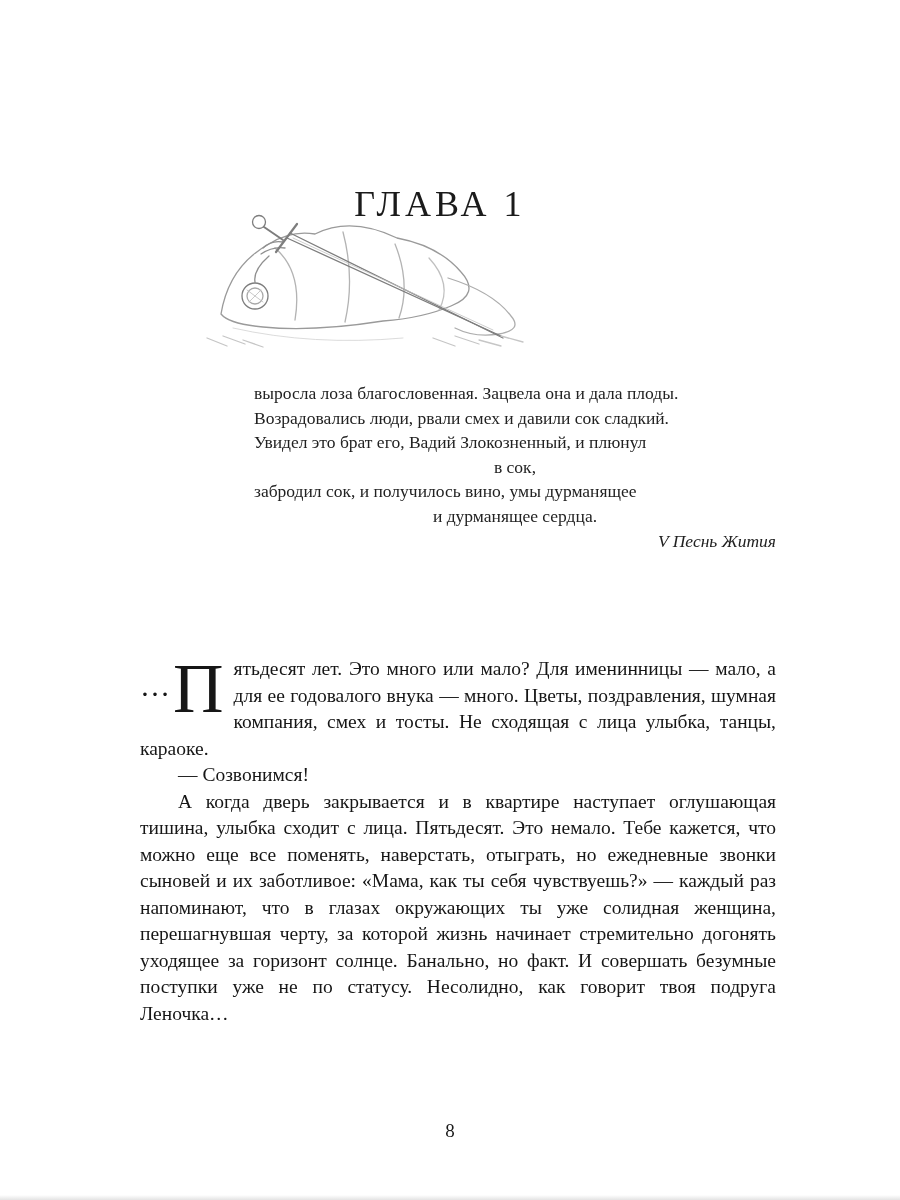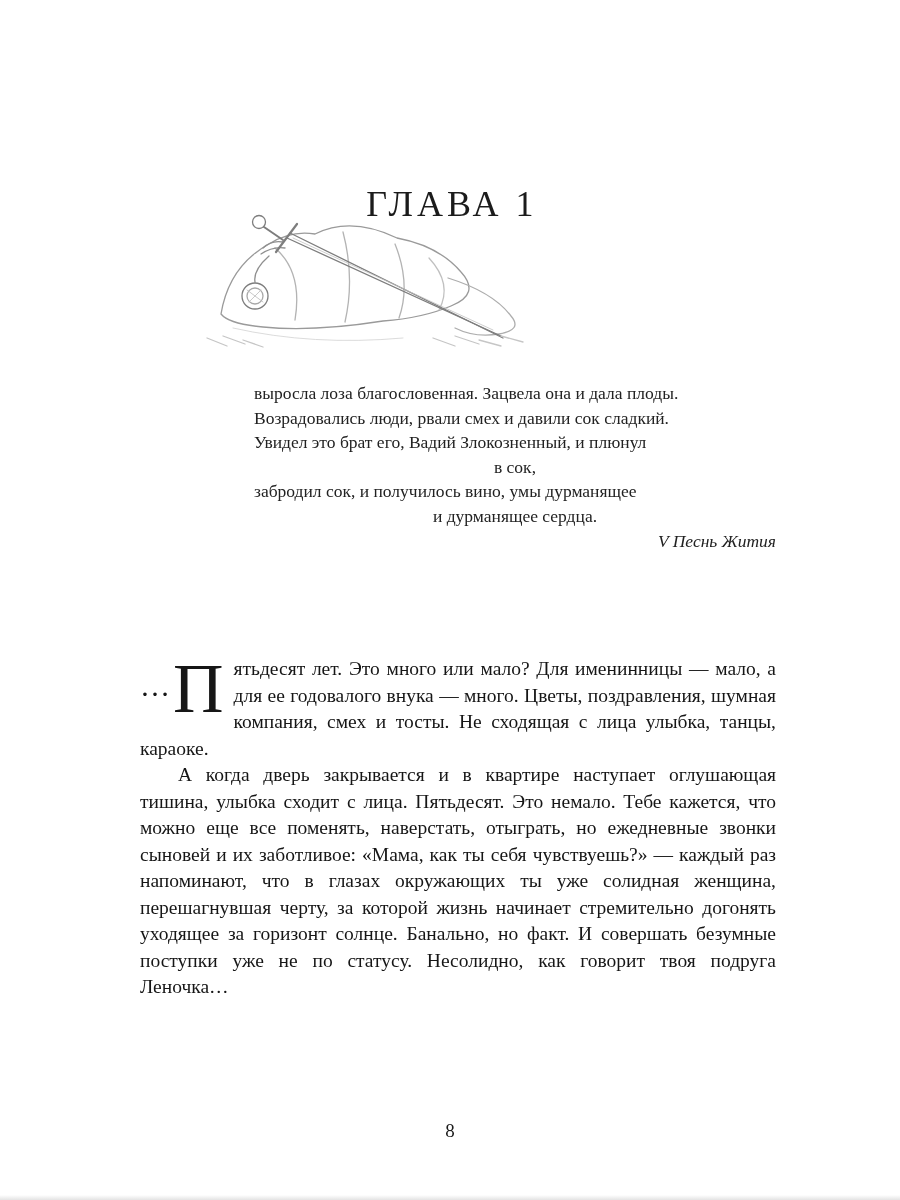--- a/index.html
+++ b/index.html
@@ -7,21 +7,21 @@
     position:relative;
     width:900px;height:1200px;
     margin:0 auto;
     background:#ffffff;
     overflow:hidden;
     font-family:"Liberation Serif", serif;
     color:#1c1c1c;
   }
   
   .chapter-title{
-    position:absolute; top:183px; left:12px; width:880px;
+    position:absolute; top:183px; left:0; width:880px;
     text-align:center;
     font-size:36px;
     font-weight:500;
     letter-spacing:4px;
     color:#1b1b1b;
     font-family:"Liberation Serif", serif;
   }
   
   .illustration{
     position:absolute; top:188px; left:193px;
@@ -120,20 +120,21 @@
     <div class="attribution">V Песнь Жития</div>
   </div>
 
   <div class="body-text">
     <p>
       <span class="dropcap">
         <span class="dots">…</span>
         <span class="letter">П</span>
       </span><span>ятьдесят лет. Это много или мало? Для именинницы — мало, а для ее годовалого внука — много. Цветы, поздравления, шумная компания, смех и тосты. Не сходящая с лица улыбка, танцы, караоке.</span>
     </p>
+    <p class="indent">— Созвонимся!</p>
     <p class="indent">А когда дверь закрывается и в квартире наступает оглушающая тишина, улыбка сходит с лица. Пятьдесят. Это немало. Тебе кажется, что можно еще все поменять, наверстать, отыграть, но ежедневные звонки сыновей и их заботливое: «Мама, как ты себя чувствуешь?» — каждый раз напоминают, что в глазах окружающих ты уже солидная женщина, перешагнувшая черту, за которой жизнь начинает стремительно догонять уходящее за горизонт солнце. Банально, но факт. И совершать безумные поступки уже не по статусу. Несолидно, как говорит твоя подруга Леночка…</p>
   </div>
 
   <div class="page-number">8</div>
 
   <div class="page-edge"></div>
 
 </div>
 
 </body></html>

